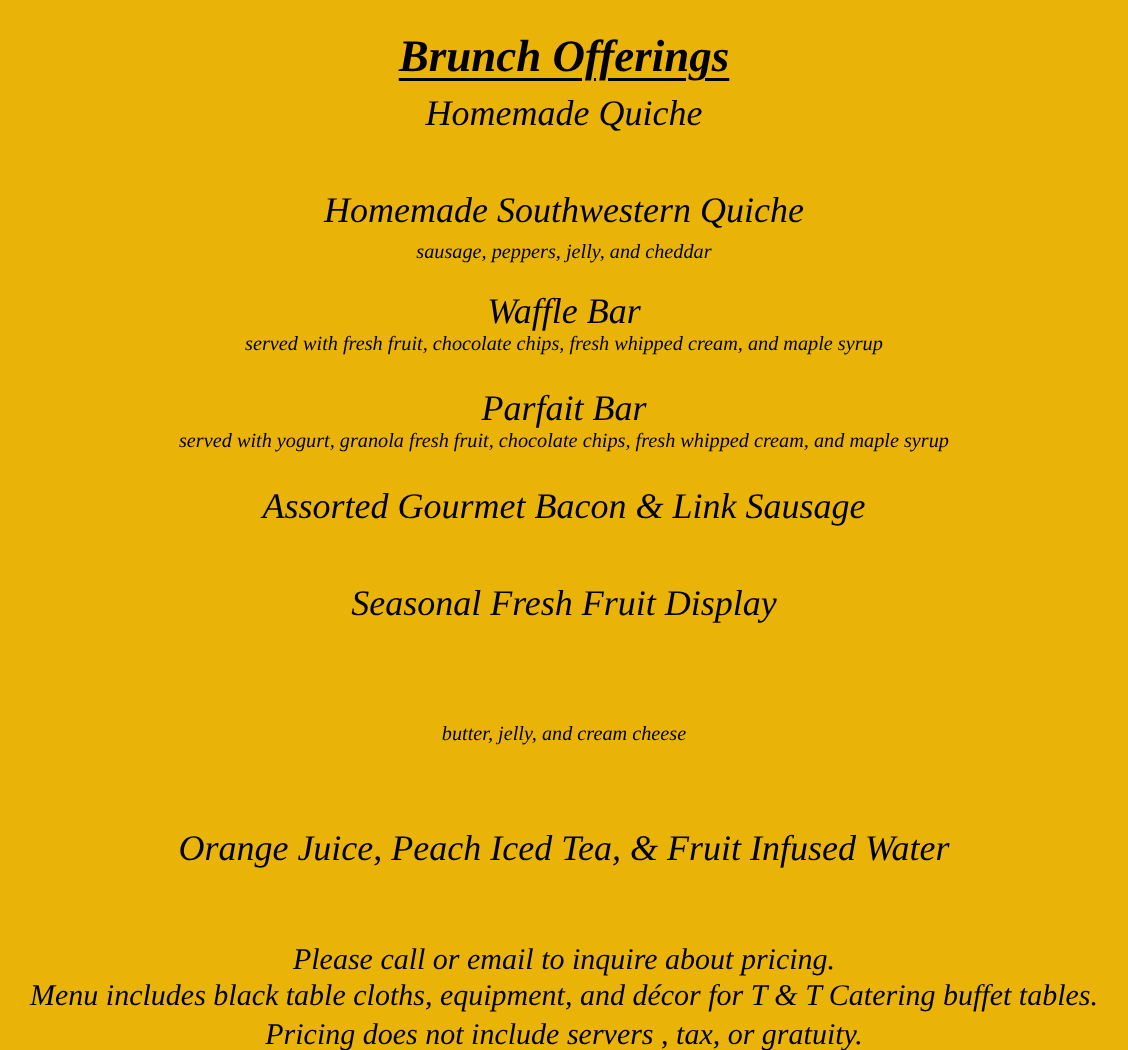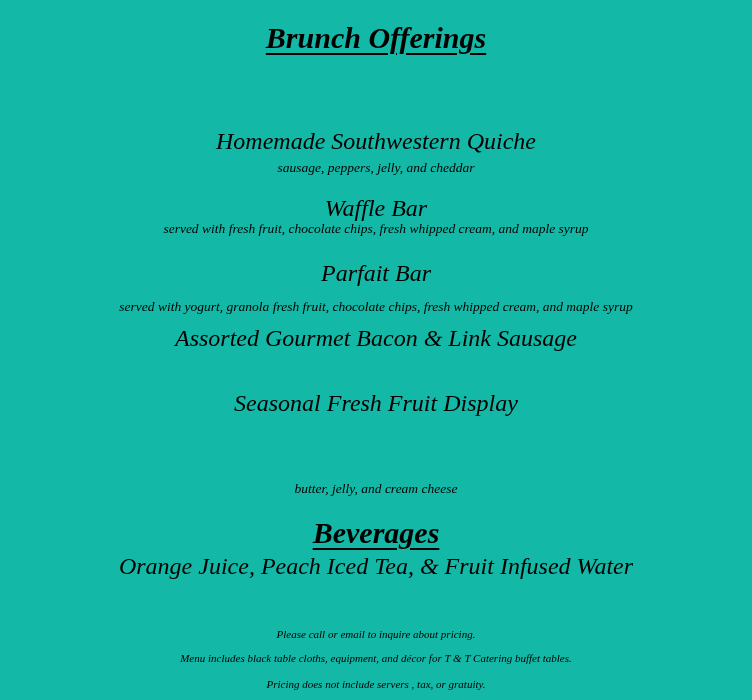--- a/index.html
+++ b/index.html
@@ -6,21 +6,21 @@
   body {
     width: 752px;
     height: 700px;
     background: #ffffff;
     font-family: "Liberation Serif", serif;
   }
   .page {
     position: relative;
     width: 752px;
     height: 700px;
-    background: #14b8a6;
+    background: #eab308;
     color: #000000;
     font-style: italic;
     overflow: hidden;
   }
   .line {
     position: absolute;
     left: 0;
     right: 0;
     text-align: center;
     white-space: nowrap;
@@ -30,50 +30,48 @@
     font-size: 30px;
     font-weight: bold;
   }
   .section-title .u {
     text-decoration: underline;
     text-decoration-thickness: 2px;
     text-underline-offset: 5px;
   }
   .item-name { font-size: 24px; }
   .item-desc { font-size: 13.5px; }
-  .footer-note { font-size: 11px; }
+  .footer-note { font-size: 20px; }
 </style>
 </head>
 <body>
 
 <div class="page">
 
   <div class="line section-title" style="top:20px">
     <span class="u">Brunch Offerings</span>
   </div>
 
+  <div class="line item-name" style="top:62px">Homemade Quiche</div>
 
   <div class="line item-name" style="top:127px">Homemade Southwestern Quiche</div>
   <div class="line item-desc" style="top:160px">sausage, peppers, jelly, and cheddar</div>
 
   <div class="line item-name" style="top:194px">Waffle Bar</div>
   <div class="line item-desc" style="top:221px">served with fresh fruit, chocolate chips, fresh whipped cream, and maple syrup</div>
 
   <div class="line item-name" style="top:259px">Parfait Bar</div>
-  <div class="line item-desc" style="top:299px">served with yogurt, granola fresh fruit, chocolate chips, fresh whipped cream, and maple syrup</div>
+  <div class="line item-desc" style="top:286px">served with yogurt, granola fresh fruit, chocolate chips, fresh whipped cream, and maple syrup</div>
 
   <div class="line item-name" style="top:324px">Assorted Gourmet Bacon &amp; Link Sausage</div>
 
   <div class="line item-name" style="top:389px">Seasonal Fresh Fruit Display</div>
 
   <div class="line item-desc" style="top:481px">butter, jelly, and cream cheese</div>
 
-  <div class="line section-title" style="top:515px">
-    <span class="u">Beverages</span>
-  </div>
 
   <div class="line item-name" style="top:552px">Orange Juice, Peach Iced Tea, &amp; Fruit Infused Water</div>
 
   <div class="line footer-note" style="top:628px">Please call or email to inquire about pricing.</div>
   <div class="line footer-note" style="top:652px">Menu includes black table cloths, equipment, and décor for T &amp; T Catering buffet tables.</div>
   <div class="line footer-note" style="top:678px">Pricing does not include servers , tax, or gratuity.</div>
 
 </div>
 
 </body></html>

